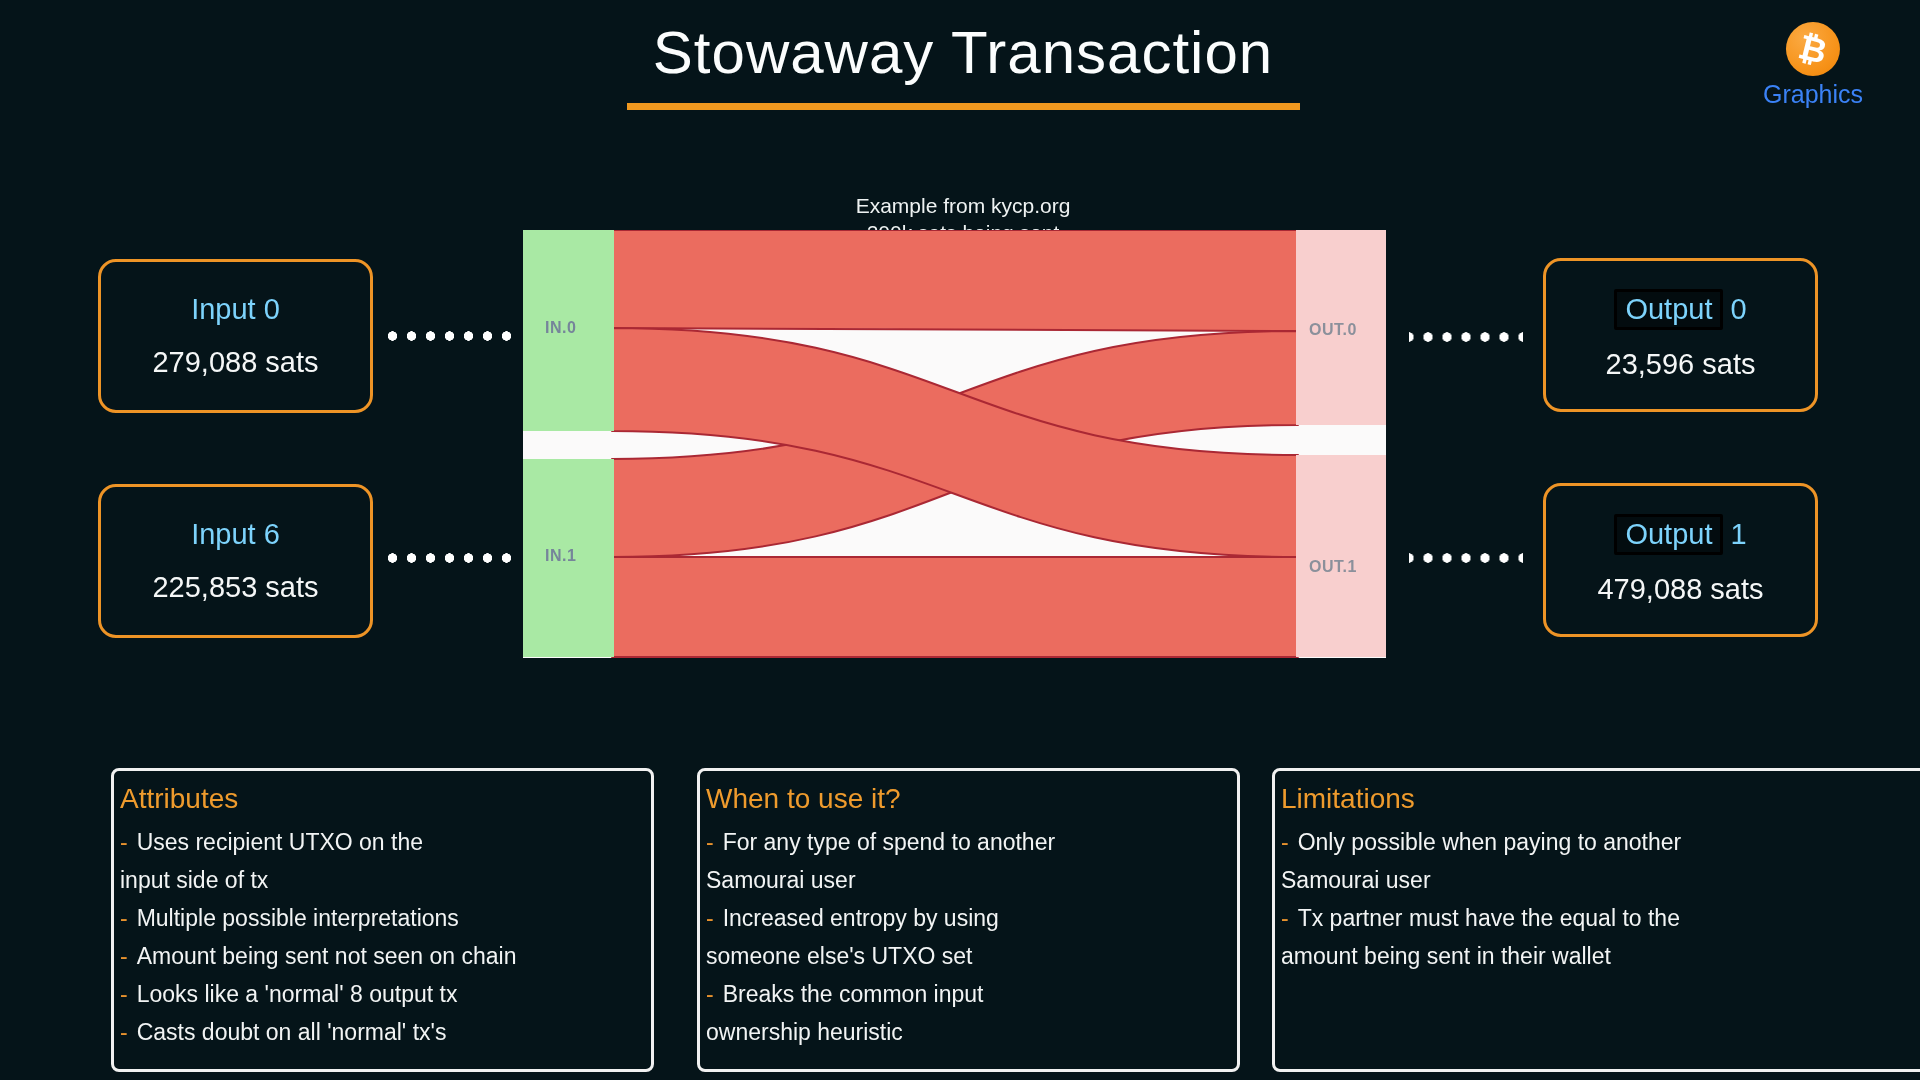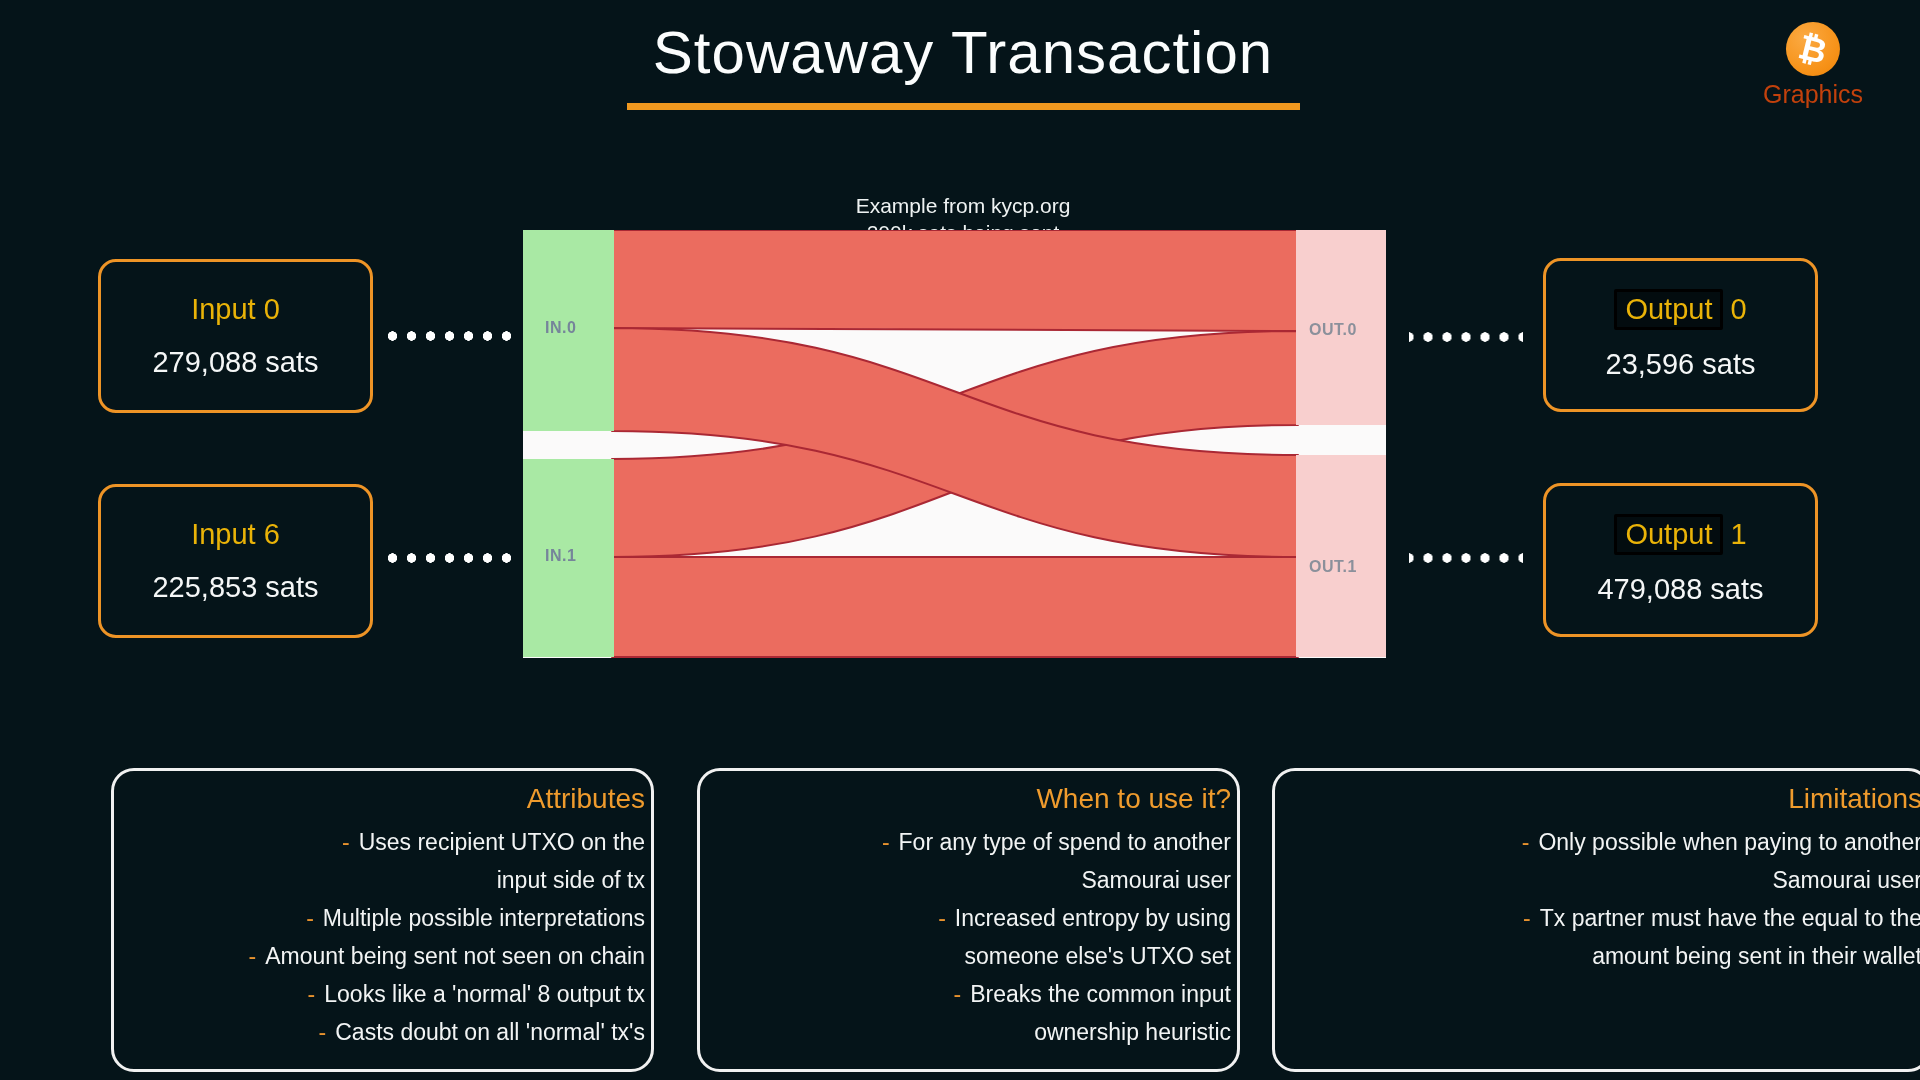--- a/index.html
+++ b/index.html
@@ -24,26 +24,26 @@
   
   .title{position:absolute;left:963px;top:18px;transform:translateX(-50%);
     font-size:60px;font-weight:400;letter-spacing:1px;color:#fbfdfd;white-space:nowrap;}
   .title-underline{position:absolute;left:627px;top:103px;width:673px;height:7px;background:var(--orange-bright);}
   .subtitle{position:absolute;left:963px;top:146px;transform:translateX(-50%);
     text-align:center;font-size:21px;line-height:27px;color:#eef2f2;white-space:nowrap;margin-top:46px;}
   .brand{position:absolute;left:1813px;top:22px;transform:translateX(-50%);text-align:center;}
   .btc-circle{display:flex;align-items:center;justify-content:center;width:54px;height:54px;margin:0 auto;
     border-radius:50%;background:radial-gradient(circle at 35% 30%, #fbaa43, var(--btc) 62%, #ef8307);}
   .btc-glyph{display:inline-block;transform:rotate(14deg);font-size:34px;font-weight:700;color:#fff;}
-  .brand-label{margin-top:4px;font-size:25px;color:#c2410c;}
+  .brand-label{margin-top:4px;font-size:25px;color:#3b82f6;}
 
   
   .io-card{position:absolute;width:275px;height:154px;border:3px solid var(--orange);border-radius:18px;
     display:flex;flex-direction:column;align-items:center;justify-content:space-evenly;padding:10px 0;}
-  .io-card .lbl{font-size:29px;color:#eab308;white-space:nowrap;}
+  .io-card .lbl{font-size:29px;color:#7dd3fc;white-space:nowrap;}
   .io-card .amt{font-size:29px;color:#f5f7f7;white-space:nowrap;}
   #input0{left:98px;top:259px;}
   #input1{left:98px;top:484px;}
   #output0{left:1543px;top:258px;}
   #output1{left:1543px;top:483px;}
   .boxed-word{display:inline-block;border:3px solid #000;background:rgba(0,0,0,0.38);
     padding:1px 8px;margin-right:7px;border-radius:2px;}
 
   
   .dots{position:absolute;height:10px;
@@ -63,22 +63,22 @@
   .node-out{fill:var(--pink);}
   .node-label{position:absolute;font-size:16px;font-weight:700;letter-spacing:0.5px;white-space:nowrap;}
   .node-label.in{color:var(--in-label);}
   .node-label.out{color:var(--out-label);}
   #lbl-in0{left:22px;top:89px;}
   #lbl-in1{left:22px;top:317px;}
   #lbl-out0{left:786px;top:91px;}
   #lbl-out1{left:786px;top:328px;}
 
   
-  .info-box{position:absolute;top:768px;height:304px;border:3px solid #f1f1f1;border-radius:23px;
-    padding:12px 6px 0 6px;text-align:right;}
+  .info-box{position:absolute;top:768px;height:304px;border:3px solid #f1f1f1;border-radius:8px;
+    padding:12px 6px 0 6px;text-align:left;}
   #box-attributes{left:111px;width:543px;}
   #box-when{left:697px;width:543px;}
   #box-limitations{left:1272px;width:659px;}
   .info-title{font-size:28px;color:#ef9b2d;margin-bottom:8px;}
   .bullet-line{font-size:23px;line-height:38px;color:#f2f4f4;white-space:nowrap;}
   .dash{color:#e8922e;margin-right:9px;}
   .dash:empty{margin:0;}
 </style>
 </head>
 <body>

